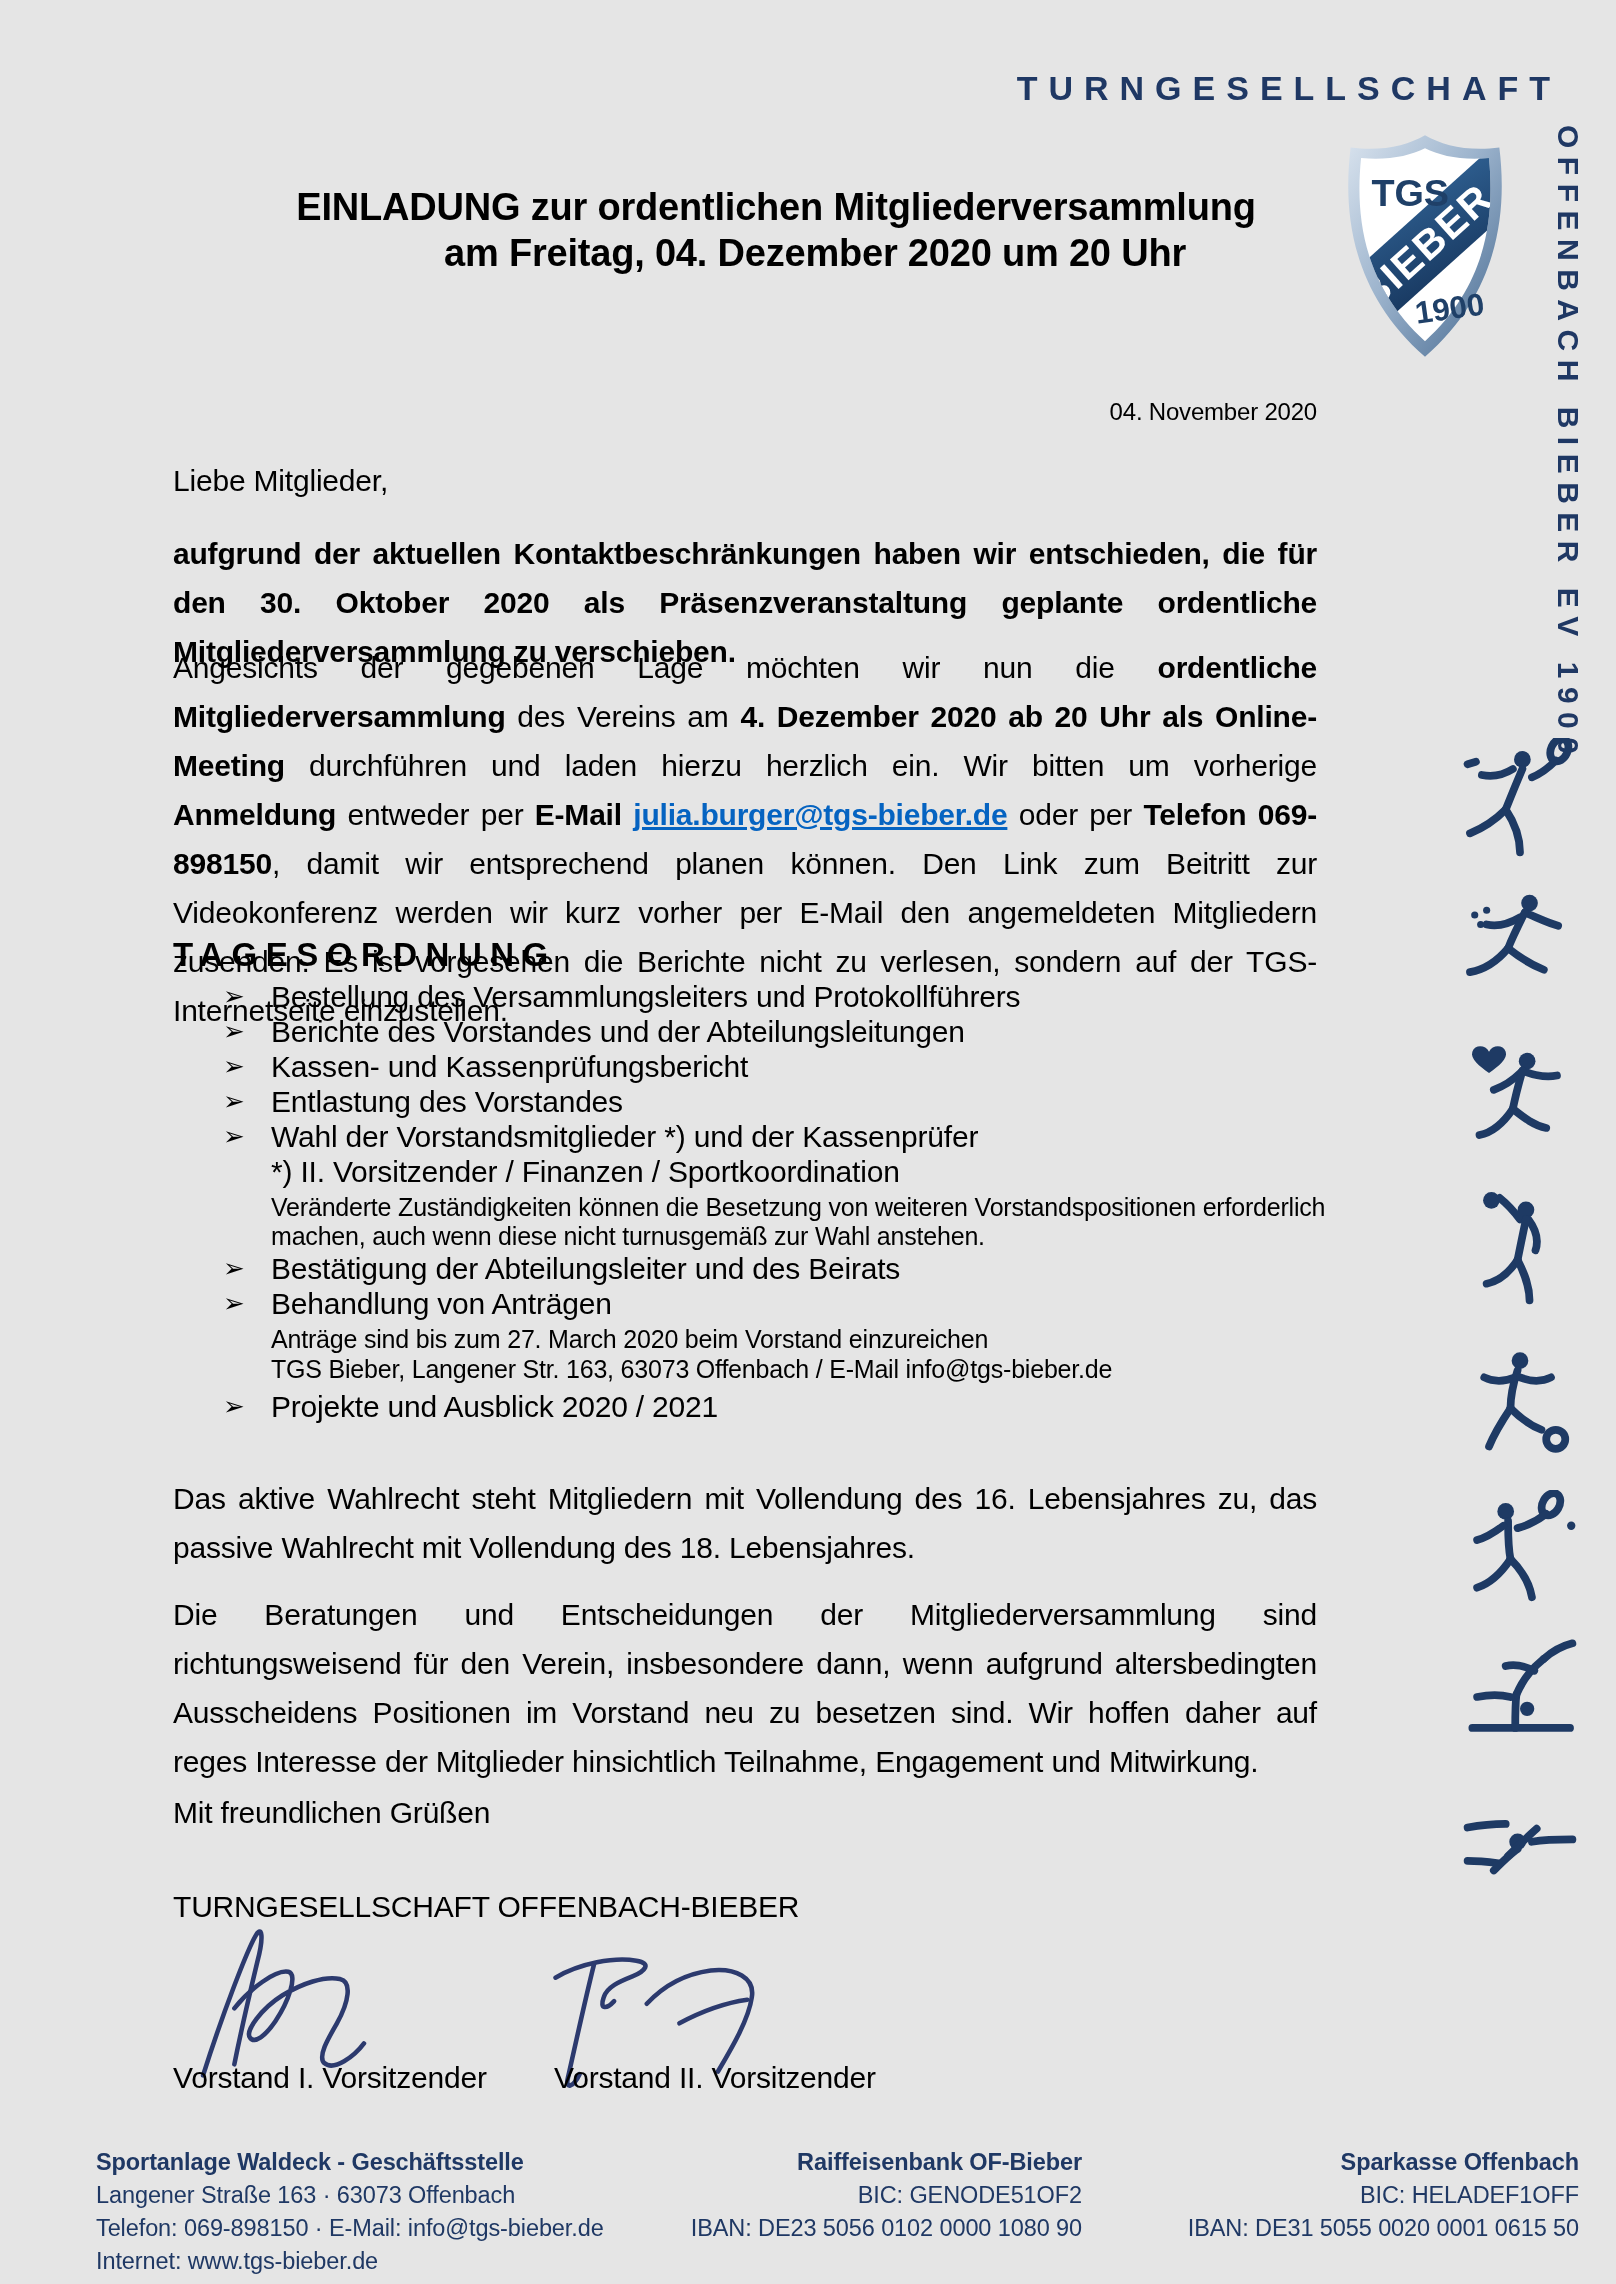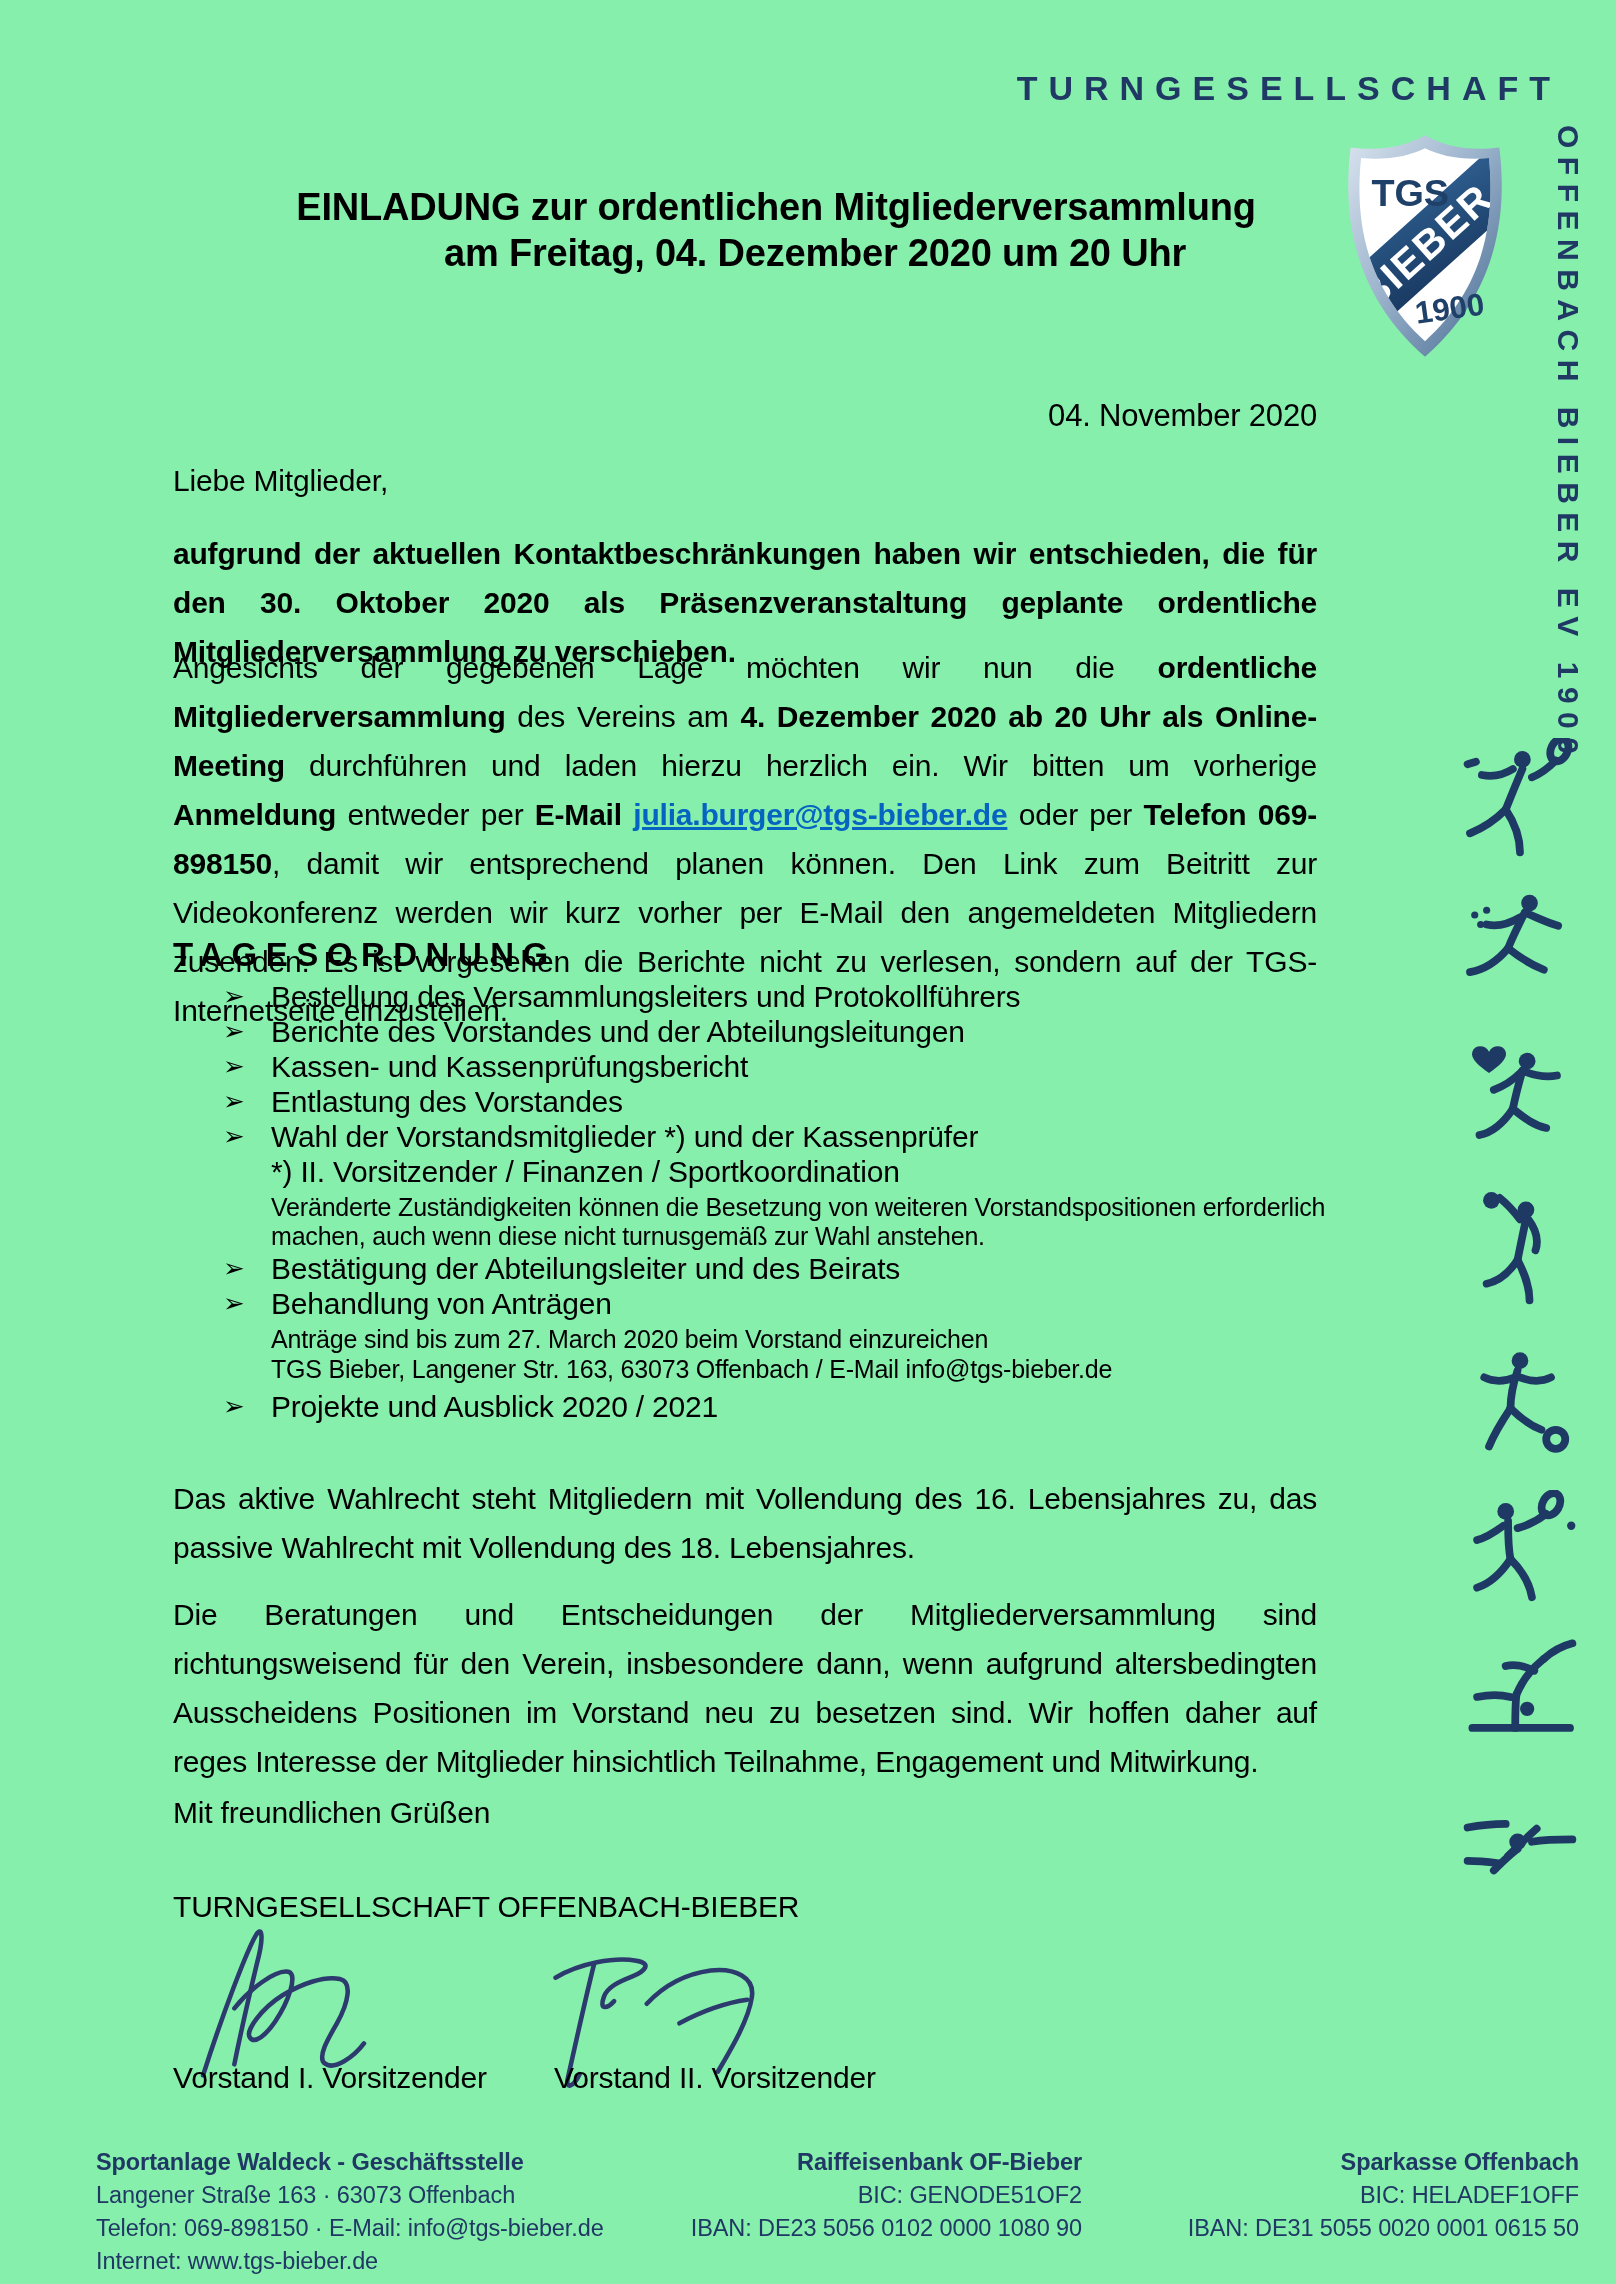--- a/index.html
+++ b/index.html
@@ -1,31 +1,31 @@
 <!DOCTYPE html>
 <html style="font-size:10.4px"><head>
 <meta charset="utf-8">
 <style>
   html,body{margin:0;padding:0;background:#ffffff;}
-  .page{position:relative;width:1617px;height:2284px;background:#86efac;overflow:hidden;
+  .page{position:relative;width:1617px;height:2284px;background:#e5e5e5;overflow:hidden;
         font-family:"Liberation Sans","DejaVu Sans",sans-serif;color:#000;letter-spacing:-0.2px;}
 
   
   .wordmark{position:absolute;top:69px;right:56px;font-size:34px;font-weight:bold;
             letter-spacing:11px;color:#1f3864;white-space:nowrap;}
   .logo{position:absolute;top:126px;left:1327px;}
   .vertical-name{position:absolute;left:1585px;top:125px;transform:rotate(90deg);
                  transform-origin:left top;font-size:30px;font-weight:bold;letter-spacing:8.5px;
                  color:#1f3864;white-space:nowrap;}
 
   
   .title{position:absolute;top:184px;left:235px;width:1082px;text-align:center;
          font-size:38px;font-weight:bold;line-height:46px;}
   .title .l2{padding-left:78px;}
-  .date{position:absolute;top:398px;left:173px;width:1144px;text-align:right;font-size:31px;}
+  .date{position:absolute;top:398px;left:173px;width:1144px;text-align:right;font-size:24px;}
   .salutation{position:absolute;top:464px;left:173px;width:1144px;font-size:30px;}
   .para{position:absolute;left:173px;width:1144px;font-size:30px;line-height:49px;}
   .just{text-align:justify;}
   #para-intro{top:529px;font-weight:bold;}
   #para-meeting{top:643px;}
   #para-wahlrecht{top:1474px;text-align:justify;}
   #para-beratungen{top:1590px;}
   .b{font-weight:bold;}
   a.maillink{color:#0563c1;text-decoration:underline;text-decoration-color:#0563c1;cursor:pointer;}
 

